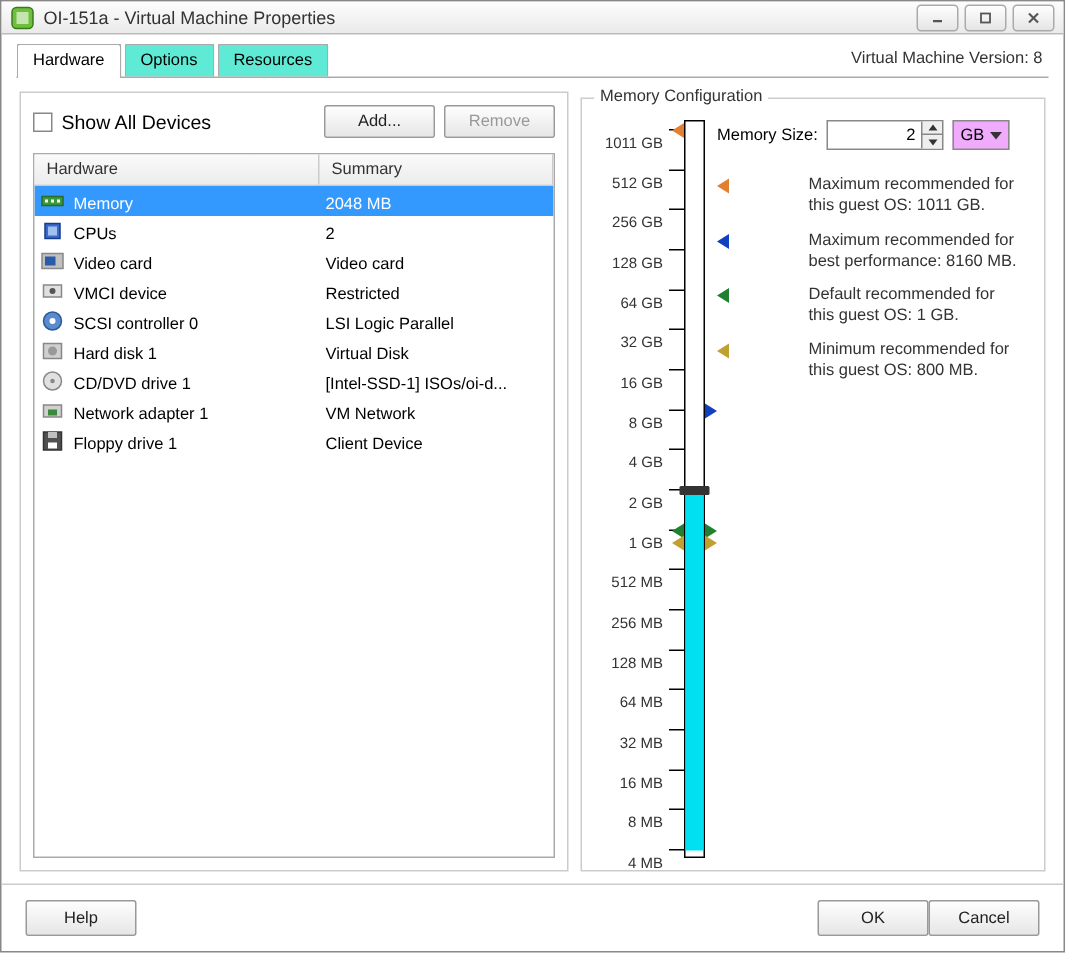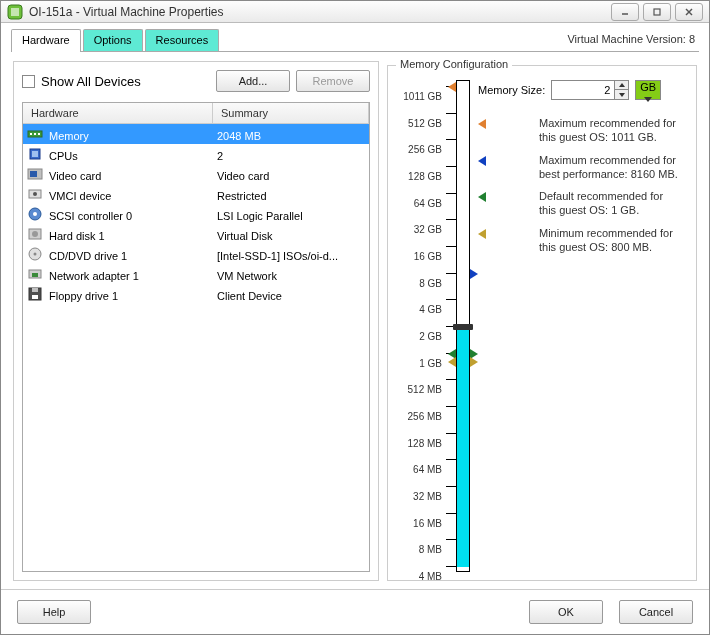--- a/index.html
+++ b/index.html
@@ -193,42 +193,42 @@
     width: 62px; border: none; text-align: right; padding: 0 4px;
     font-size: 11px; outline: none;
   }
   .spin-btns { display: flex; flex-direction: column; }
   .spin-btn {
     width: 14px; height: 9px; border-left: 1px solid #888;
     display: flex; align-items: center; justify-content: center; background: #eee;
   }
   .spin-btn:first-child { border-bottom: 1px solid #888; }
   .unit-select {
-    border: 1px solid #888; height: 20px; background: #84cc16;
-    display: flex; align-items: center; padding: 0 4px; gap: 4px; flex-direction: column;
+    border: 1px solid #888; height: 20px; background: #f0abfc;
+    display: flex; align-items: center; padding: 0 4px; gap: 4px;
   }
   .markerrow {
     display: flex; gap: 8px; align-items: flex-start;
   }
   .tri {
     width: 0; height: 0;
     border-top: 5px solid transparent;
     border-bottom: 5px solid transparent;
     margin-top: 3px;
     flex-shrink: 0;
   }
   .markerrow .txt { font-size: 11px; color: #333; line-height: 1.3; margin-left: 45px; }
   
   .bottombar {
     border-top: 1px solid #ccc;
     padding: 10px 16px;
     display: flex; align-items: center;
   }
   .bottombar .btn { min-width: 74px; height: 24px; }
-  .bottombar .right { margin-left: auto; display: flex; gap: 16px; }
+  .bottombar .right { margin-left: auto; display: flex; gap: 0; }
   svg { display: block; }
   .tri-down {
     width: 0; height: 0;
     border-left: 4px solid transparent;
     border-right: 4px solid transparent;
     border-top: 5px solid #333;
   }
   .tri-up-s, .tri-down-s {
     width: 0; height: 0;
     border-left: 3px solid transparent;

